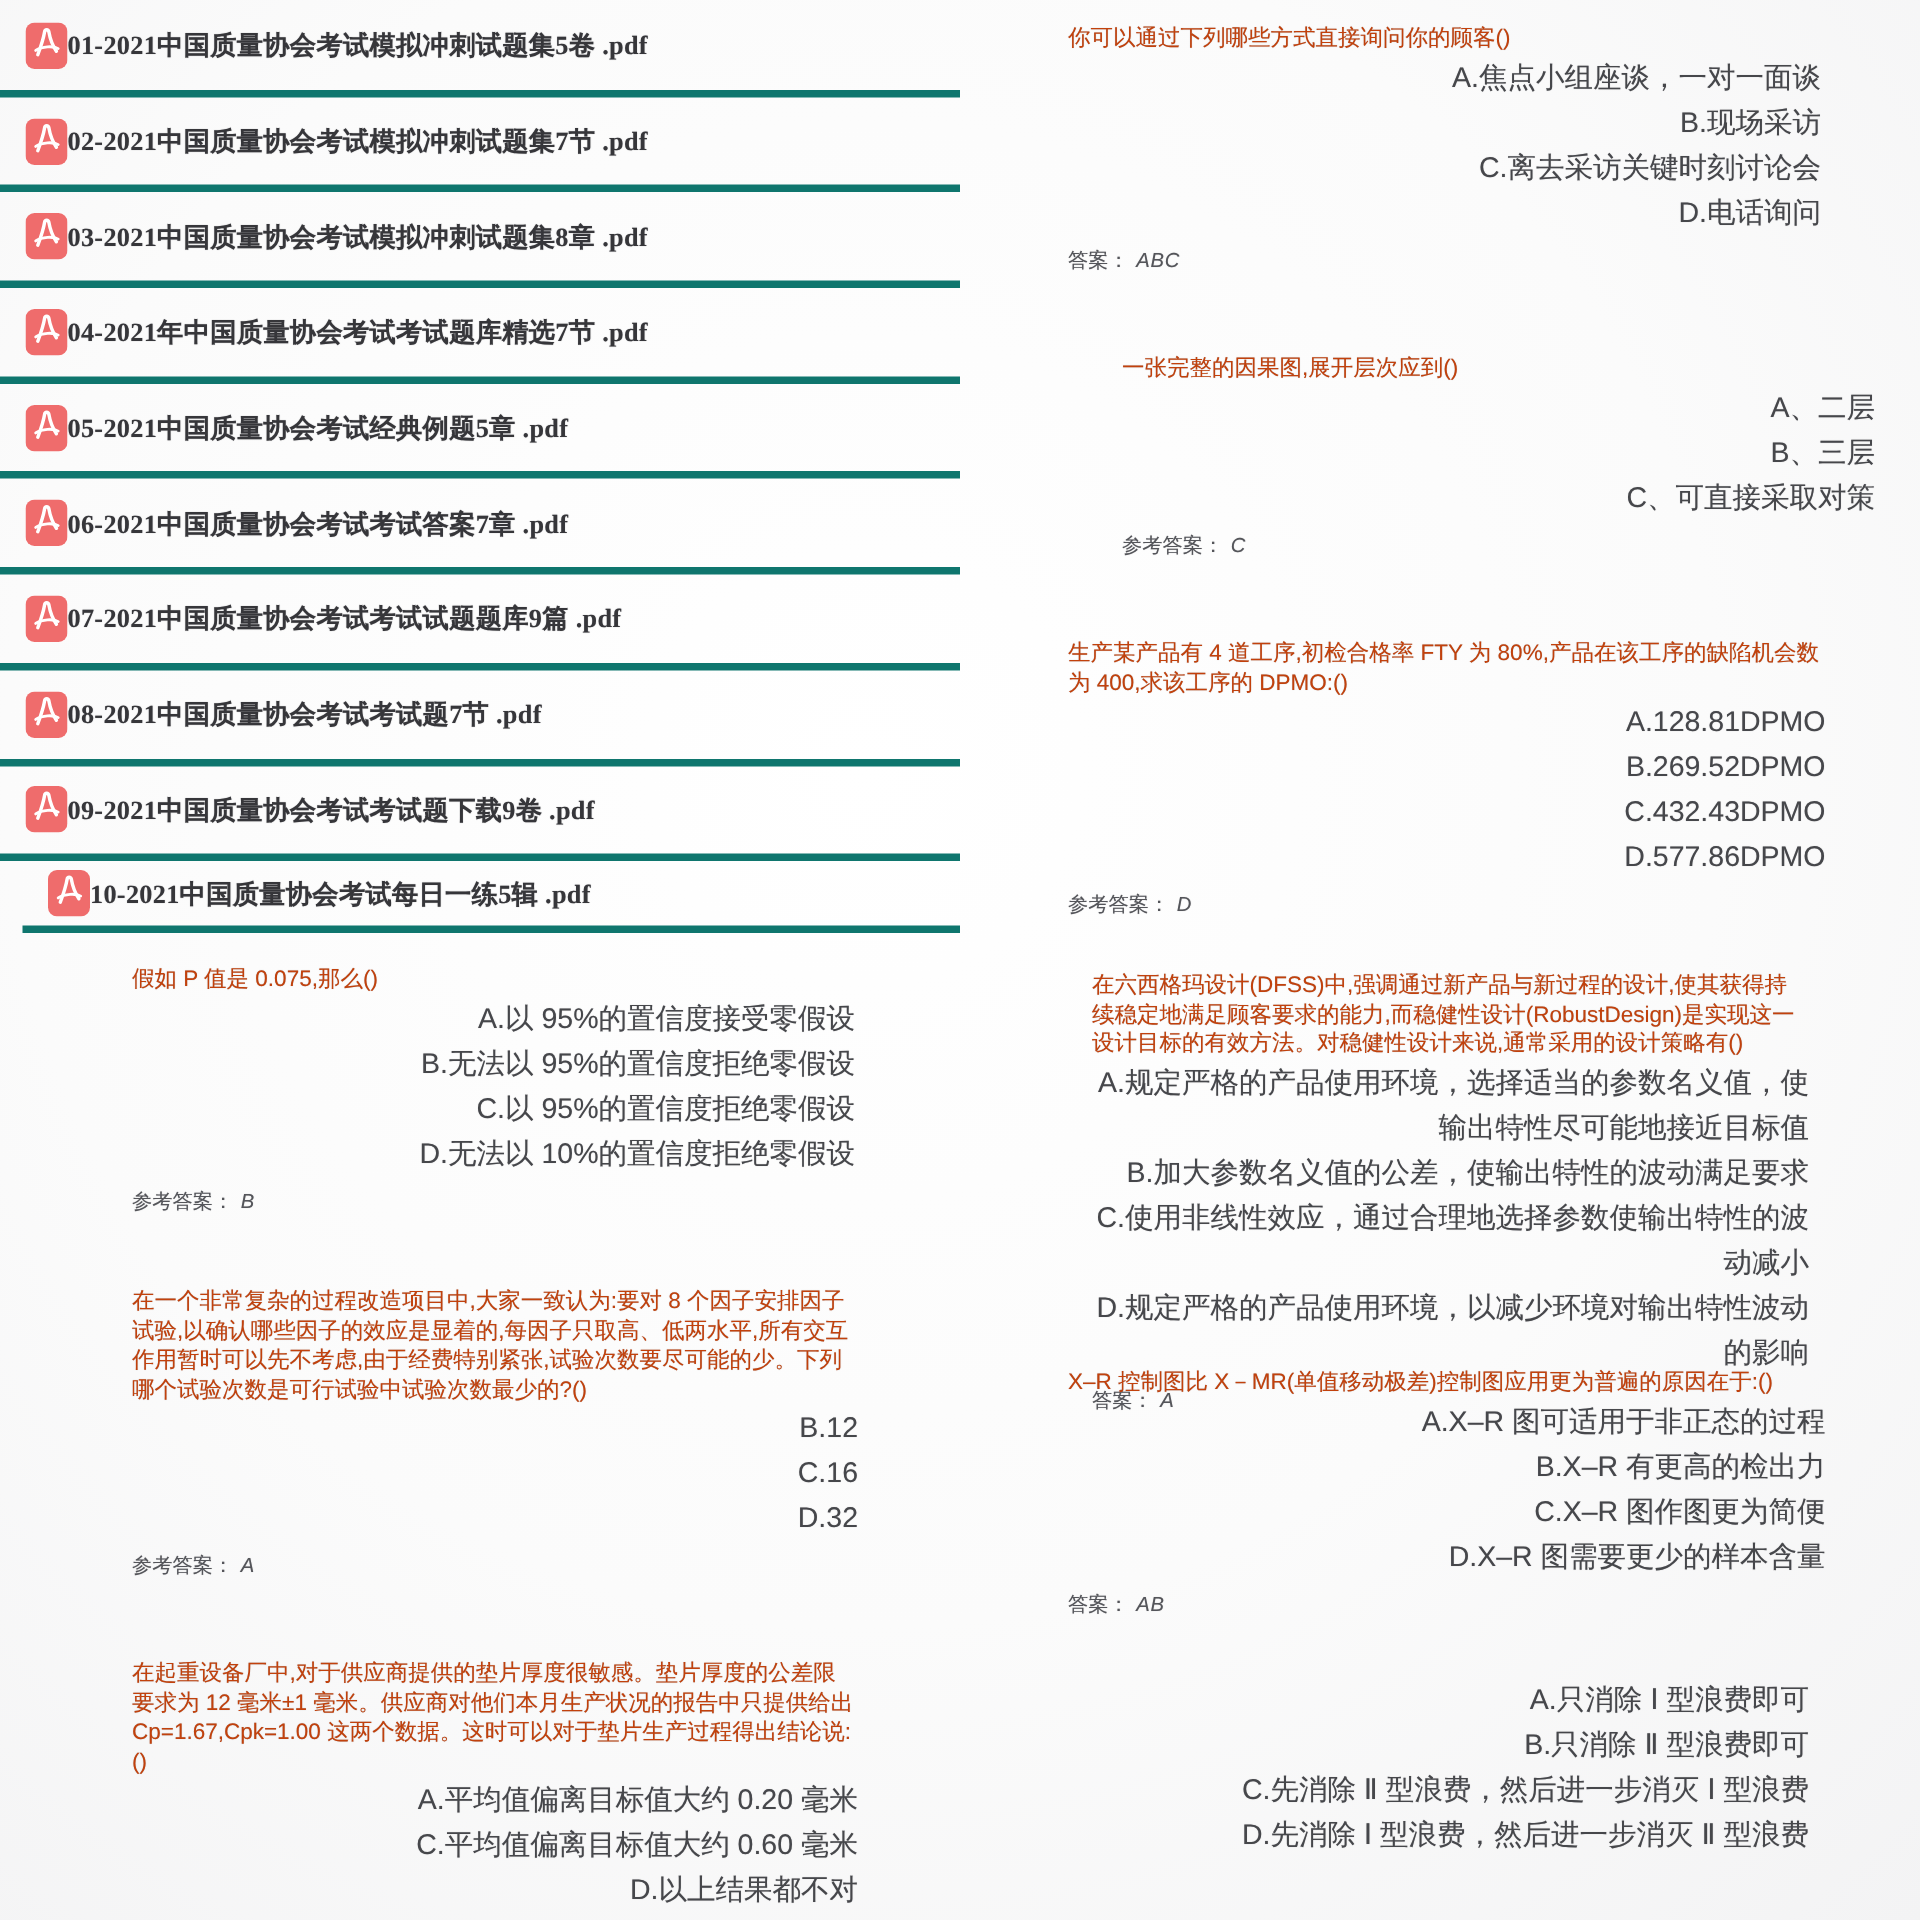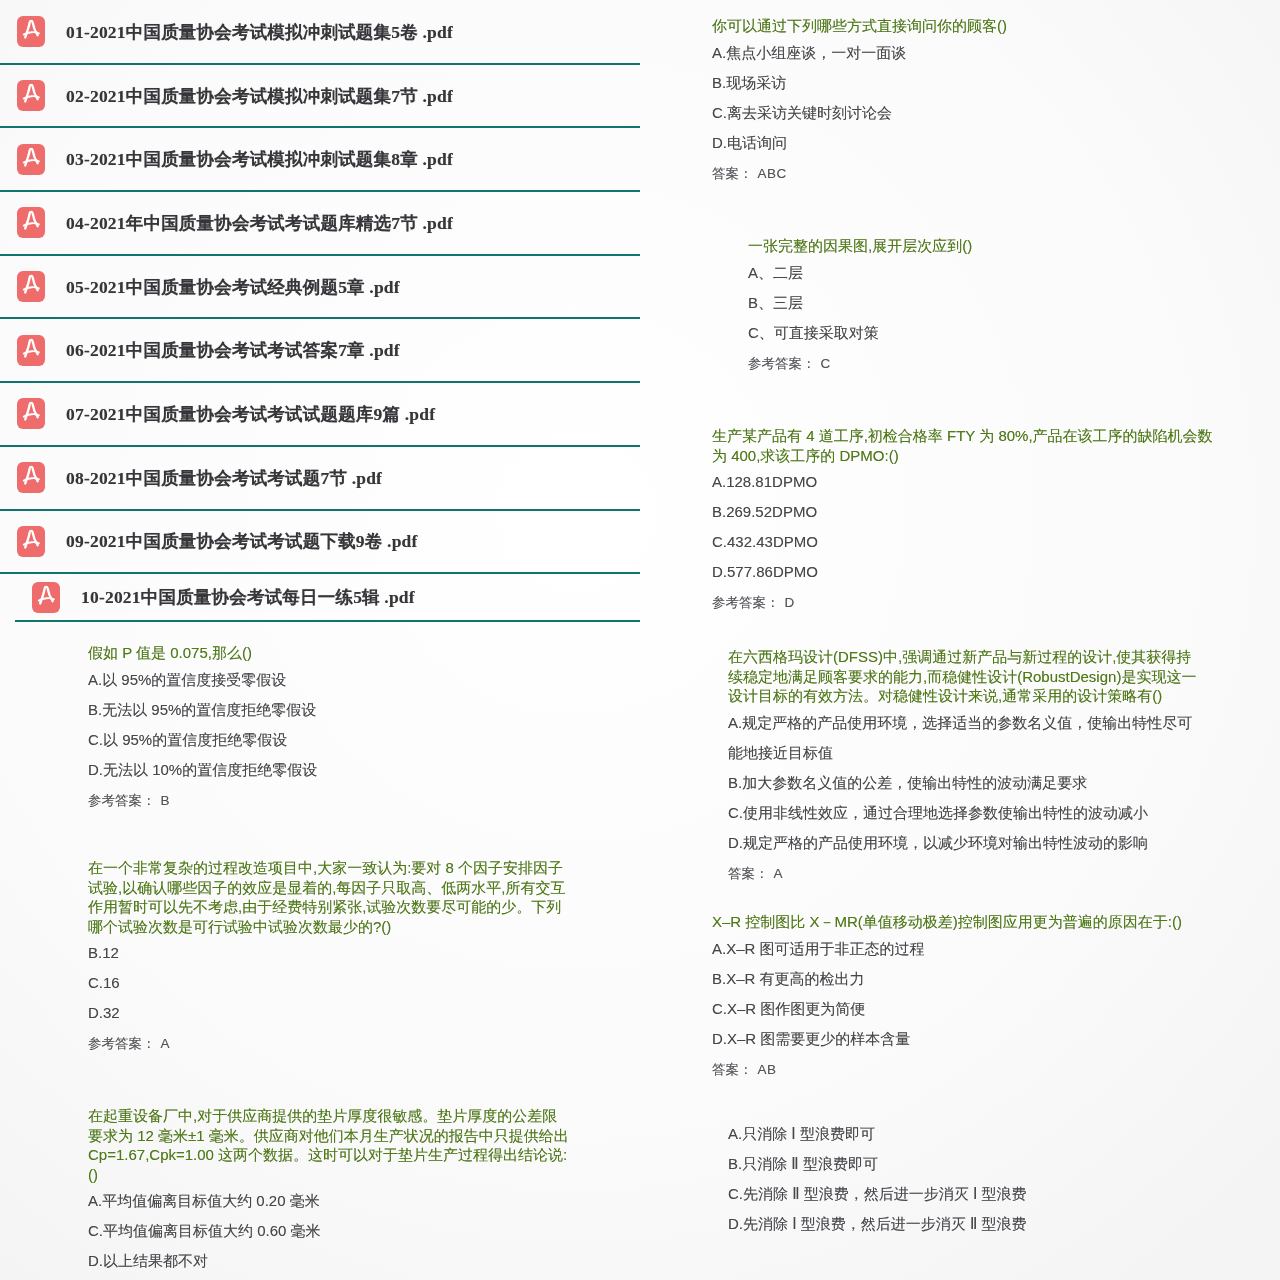--- a/index.html
+++ b/index.html
@@ -6,40 +6,40 @@
   html,body { width:1280px; height:1280px; overflow:hidden; }
   body {
     position:relative;
     font-family:"Liberation Sans","DejaVu Sans",sans-serif;
     background:radial-gradient(circle at 45% 40%, #ffffff 0%, #fbfbfb 55%, #f3f3f4 100%);
     color:#46474b;
   }
   
   .file-list { position:absolute; left:0; top:1px; width:640px; }
   .file-row {
-    display:flex; align-items:center; gap:21px;
+    display:flex; align-items:center; 
     height:63.7px; padding-left:17px;
-    border-bottom:2px solid #0f766e;
+    border-bottom:5px solid #0f766e;
     cursor:pointer;
   }
   .file-row:last-child { height:48px;margin-left:15px; }
   .pdf-icon { width:28px; height:31px; flex:0 0 auto; display:block; }
   .file-name {
     font-family:"Liberation Serif","DejaVu Serif",serif;
     font-size:17.5px; font-weight:600; color:#36363a;
     text-decoration:none; letter-spacing:.2px;
     text-shadow:0 0 .7px rgba(54,54,58,.45);
     white-space:nowrap;
   }
   
   .q { position:absolute; text-shadow:0 0 .6px rgba(70,71,75,.4); }
-  .stem  { font-size:15px; line-height:19.5px; margin-bottom:2px; color:#4d7c0f; }
-  .option{ font-size:15px; line-height:30px; color:#46474b; }
+  .stem  { font-size:15px; line-height:19.5px; margin-bottom:2px; color:#c2410c; }
+  .option{ font-size:19px; line-height:30px; color:#46474b;text-align:right; }
   .answer{ font-size:13.5px; line-height:20px; margin-top:6px; color:#54555a; }
-  .answer .ans-val { margin-left:5px; letter-spacing:.5px; }
+  .answer .ans-val { margin-left:5px; letter-spacing:.5px;font-style:italic; }
 </style>
 </head>
 <body>
 
 <section class="file-list">
   <div class="file-row">
     <svg class="pdf-icon" viewBox="0 0 28 31">
         <rect width="28" height="31" rx="6" fill="#ef6c6c"></rect>
         <path d="M8.2 21.5 C10.4 15.5 12.2 9.5 12.7 6.3 C13 4.3 15.2 4.3 15.6 6.3 C16.2 9.8 18 15.2 20.6 19.2" stroke="#fff" stroke-width="2.3" fill="none" stroke-linecap="round"></path>
         <path d="M6.8 18.6 C11 15.8 18.6 15.4 21.8 17.4" stroke="#fff" stroke-width="1.9" fill="none" stroke-linecap="round"></path>

